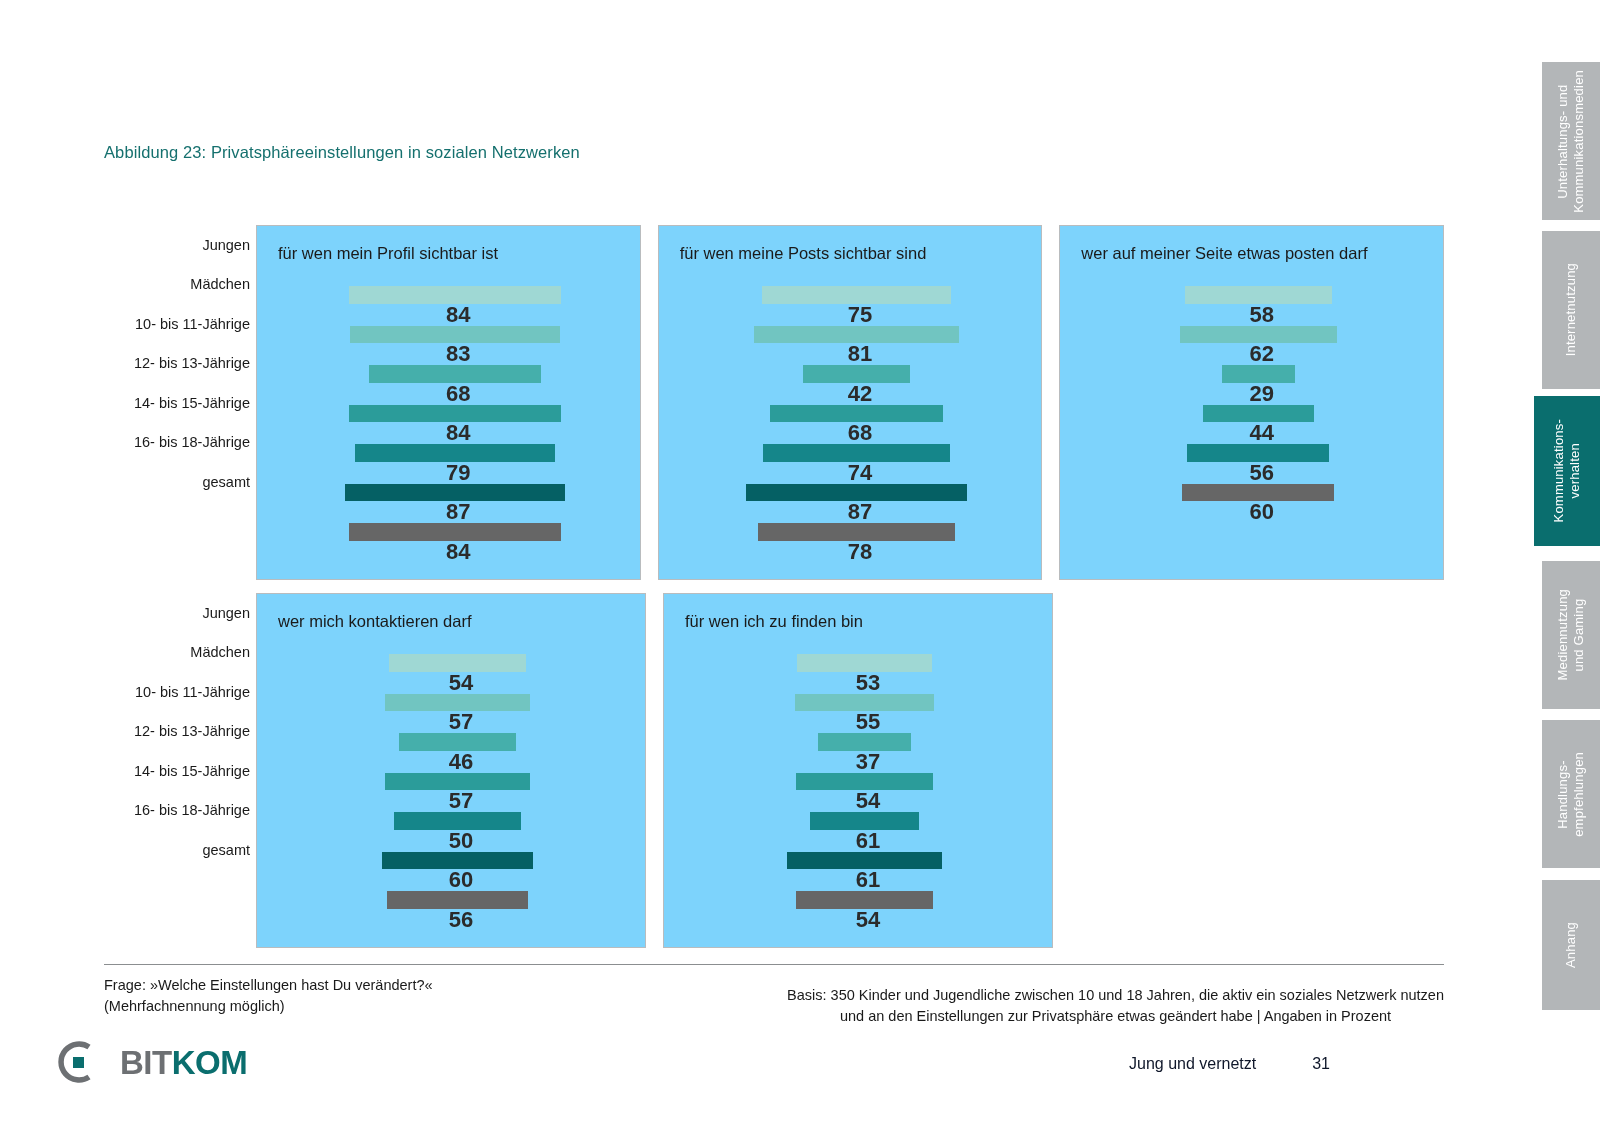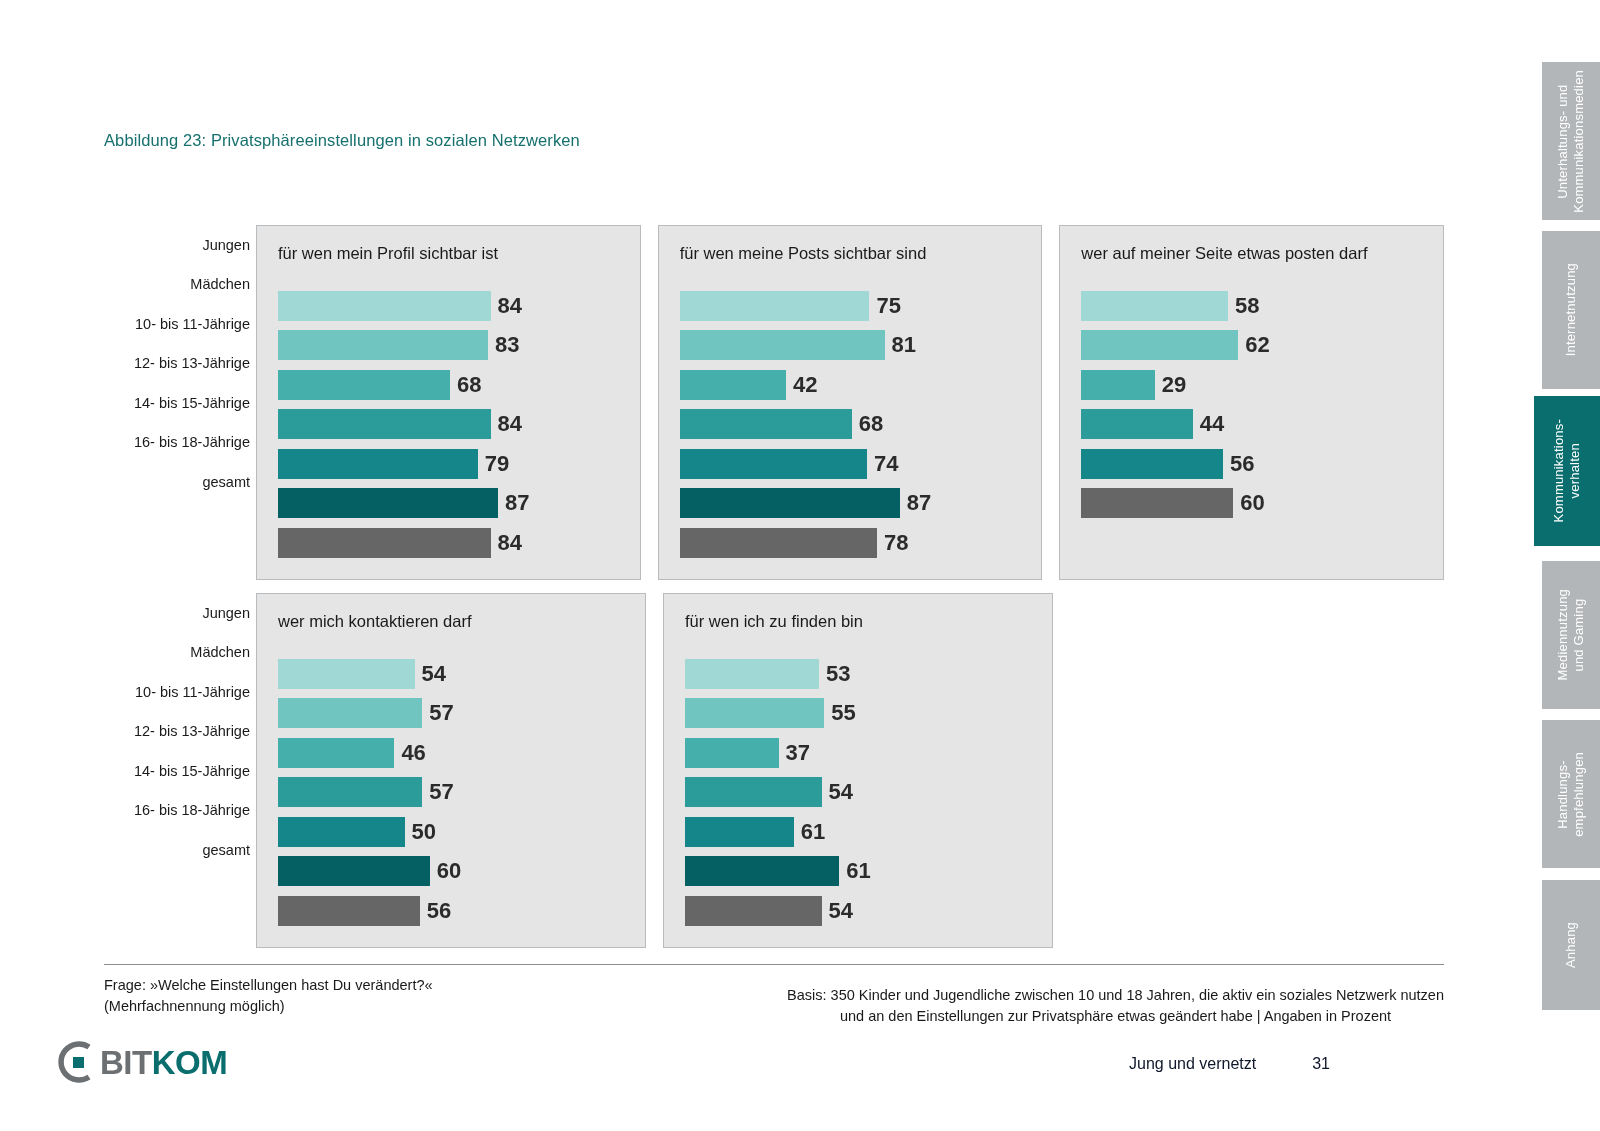--- a/index.html
+++ b/index.html
@@ -19,21 +19,21 @@
   
   #page {
     position: absolute;
     left: 0; top: 0;
     width: 1600px; height: 1131px;
   }
 
   
   #figure-title {
     position: absolute;
-    left: 104px; top: 131px;
+    left: 104px; top: 143px;
     font-size: 16.5px;
     letter-spacing: 0.1px;
     color: #15706e;
     white-space: nowrap;
   }
 
   
   #charts-area {
     position: absolute;
     left: 104px; top: 225px;
@@ -42,21 +42,21 @@
   .chart-row {
     display: flex;
     gap: 17px;
     margin-bottom: 13px;
     padding-left: 152px;
   }
   .panel {
     width: 390px;
     height: 355px;
     border: 1px solid #b9bcbe;
-    background: #e5e5e5;
+    background: #7dd3fc;
     position: relative;
   }
   .panel-title {
     position: absolute;
     left: 21px; top: 18px;
     font-size: 16.5px;
     color: #1a1a1a;
     white-space: nowrap;
   }
   .bars {
@@ -64,20 +64,21 @@
     left: 21px;
     top: 60px;
     right: 8px;
     bottom: 8px;
   }
   .bar-row {
     height: 39.5px;
     display: flex;
     align-items: center;
     position: relative;
+    flex-direction: column;
   }
   .bar {
     height: 30px;
     border-radius: 0;
   }
   .bar-value {
     font-size: 22px;
     font-weight: bold;
     color: #2b2b2b;
     margin-left: 7px;
@@ -122,21 +123,21 @@
   }
   #footnote-left { text-align: left; white-space: nowrap; }
   #footnote-right { text-align: center; white-space: nowrap; margin-top: 10px; }
 
   
   #logo {
     position: absolute;
     left: 56px; top: 1040px;
     display: flex;
     align-items: center;
-    gap: 0;
+    gap: 20px;
   }
   #logo-mark { width: 44px; height: 44px; display: block; }
   #logo-text {
     font-size: 33px;
     font-weight: bold;
     letter-spacing: -0.5px;
     line-height: 1;
   }
   .logo-bit { color: #6d7073; }
   .logo-kom { color: #0a6e6e; }

